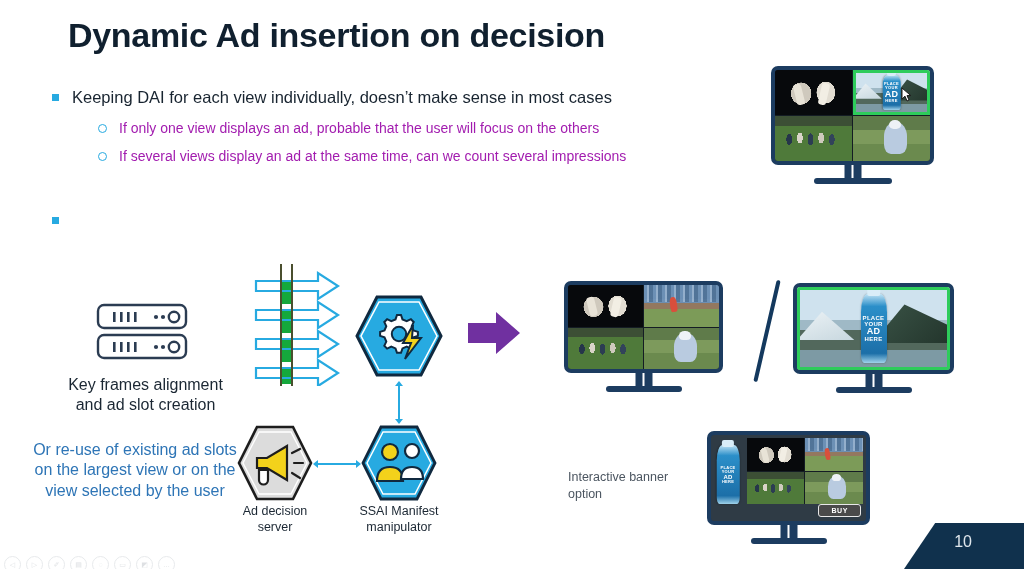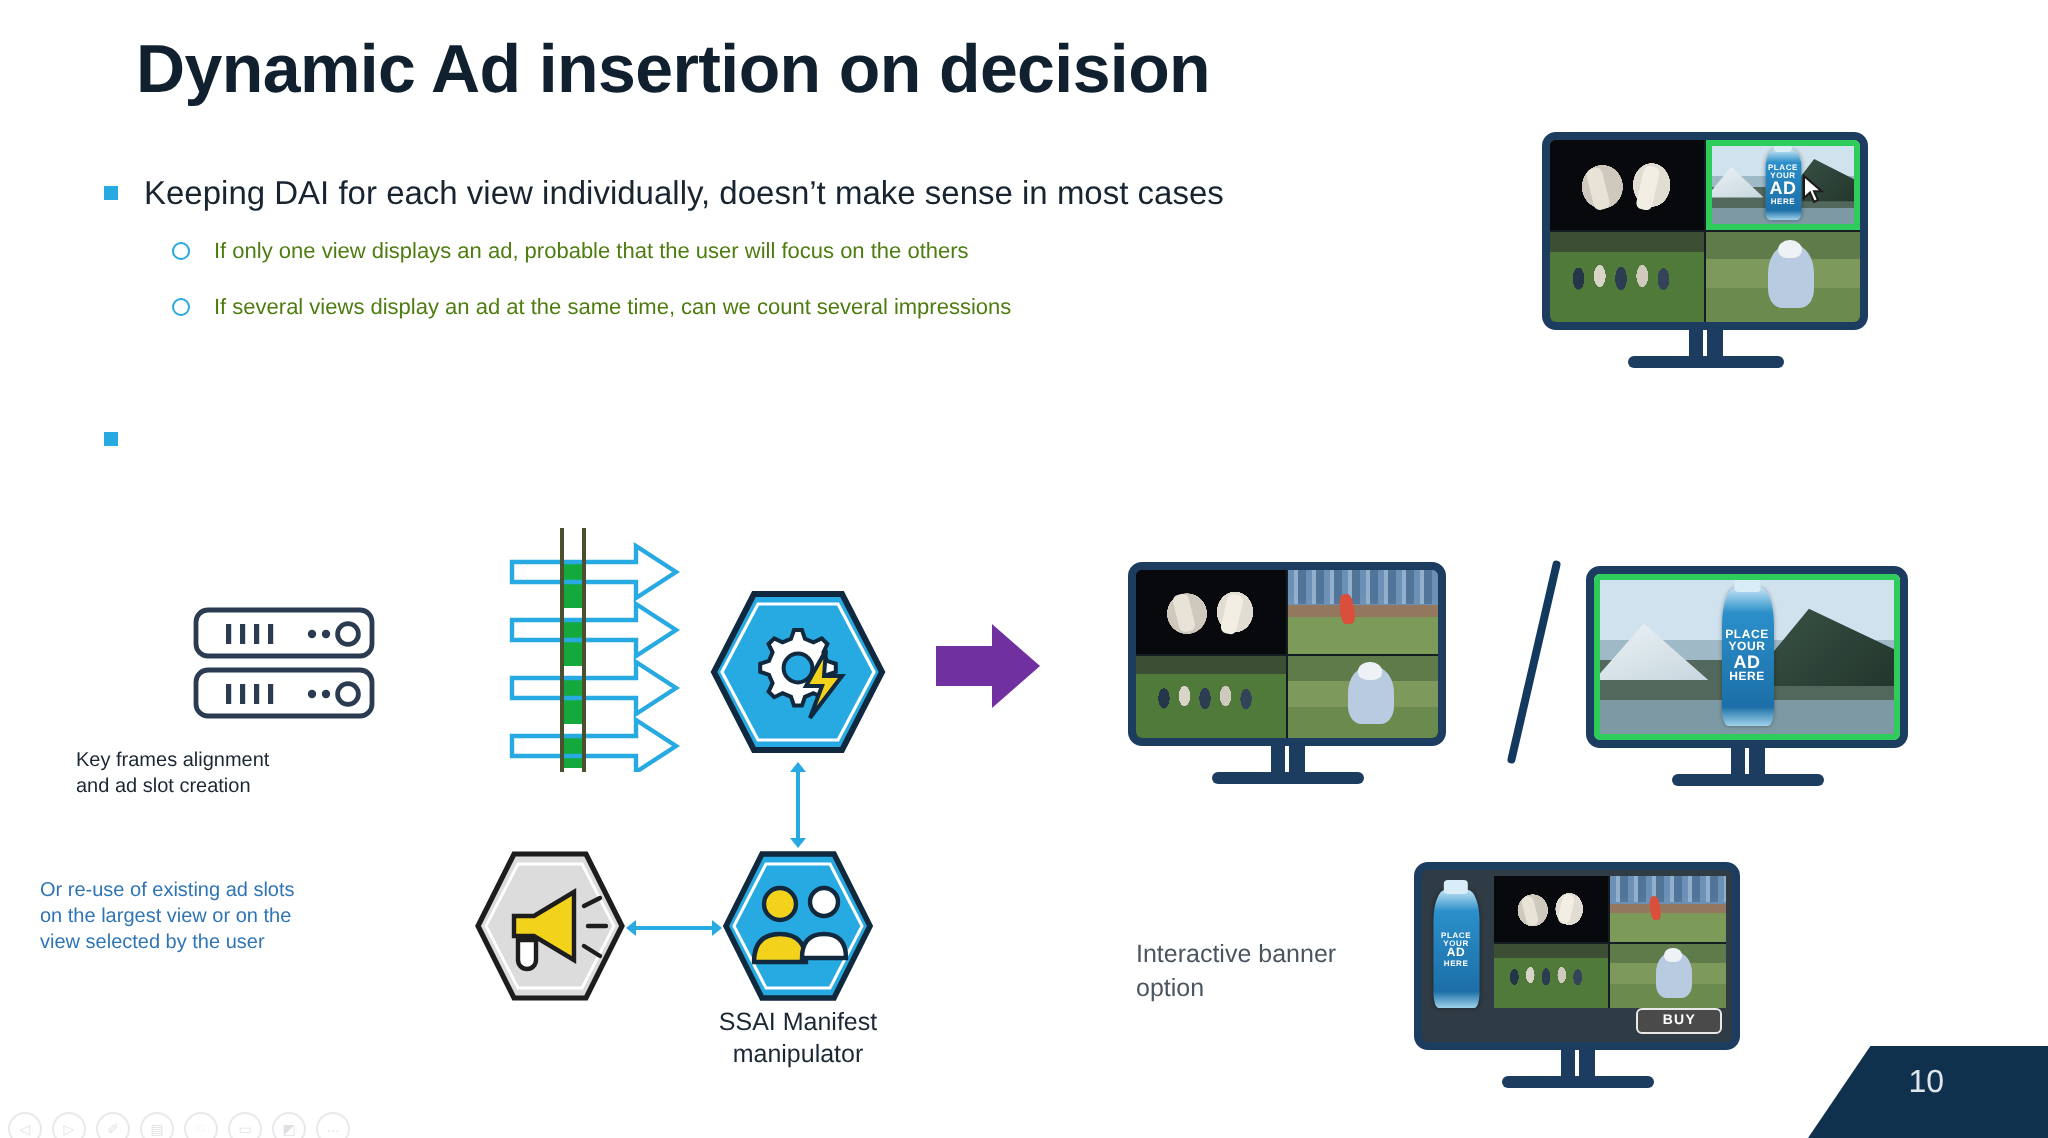--- a/index.html
+++ b/index.html
@@ -8,21 +8,21 @@
   .slide{position:absolute;inset:0;background:#fff;}
 
   
   .title{position:absolute;left:68px;top:16px;font-size:34px;font-weight:bold;
          letter-spacing:-0.3px;color:#10202f;white-space:nowrap;}
 
   
   .b1{position:absolute;left:52px;font-size:16.5px;color:#182430;white-space:nowrap;}
   .b1 .sq{display:inline-block;width:7px;height:7px;background:#27AAE1;
           vertical-align:middle;margin-right:13px;margin-top:-3px;}
-  .b2{position:absolute;left:86px;font-size:11px;color:#4d7c0f;white-space:nowrap;}
+  .b2{position:absolute;left:98px;font-size:14px;color:#a21caf;white-space:nowrap;}
   .b2 .ci{display:inline-block;width:7px;height:7px;border:1.4px solid #27AAE1;
           border-radius:50%;vertical-align:middle;margin-right:12px;margin-top:-2px;}
   .bullet-row-1{top:88px;}
   .bullet-row-2{top:120px;}
   .bullet-row-3{top:148px;}
   .bullet-alt{top:211px;}
 
   
   .abs{position:absolute;}
 
@@ -101,21 +101,21 @@
   .greenframe{position:absolute;inset:0;border:3px solid #2ecc5b;box-sizing:border-box;}
   .cursor2{position:absolute;}
   .cursor2 svg{display:block;}
 
   
   .buybtn{position:absolute;right:5px;bottom:4px;background:#4a4a4a;color:#fff;
      border:1.5px solid #e8e8e8;border-radius:3px;font-size:7px;font-weight:bold;
      padding:2px 12px;letter-spacing:.6px;}
 
   
-  .dtext{position:absolute;text-align:left;font-size:10px;line-height:1.28;}
+  .dtext{position:absolute;text-align:center;font-size:16px;line-height:1.28;}
   .dtext.dark{color:#1b2733;}
   .dtext.blue{color:#2E75B6;}
   .hexlabel{position:absolute;text-align:center;font-size:12.5px;line-height:1.3;
      color:#1b2733;}
   .smalllabel{position:absolute;text-align:left;font-size:12.5px;line-height:1.35;
      color:#4b5560;}
 
   
   .footer{position:absolute;left:8px;bottom:14px;font-size:9.5px;color:#9aa2aa;
      white-space:nowrap;}
@@ -290,20 +290,24 @@
 
   <div class="dtext dark" style="left:38px;top:375px;width:215px;">
     <span>Key frames alignment</span><br>
     <span>and ad slot creation</span>
   </div>
   <div class="dtext blue" style="left:20px;top:440px;width:230px;">
     <span>Or re-use of existing ad slots</span><br>
     <span>on the largest view or on the</span><br>
     <span>view selected by the user</span>
   </div>
+  <div class="hexlabel" style="left:215px;top:503px;width:120px;">
+    <span>Ad decision</span><br>
+    <span>server</span>
+  </div>
   <div class="hexlabel" style="left:339px;top:503px;width:120px;">
     <span>SSAI Manifest</span><br>
     <span>manipulator</span>
   </div>
 
   <div class="tv" style="left:564px;top:281px;width:159px;height:92px;">
     <div class="bez"></div>
     <div class="scr">
       <div class="quad">
         <div class="cell ph-fence"></div>

